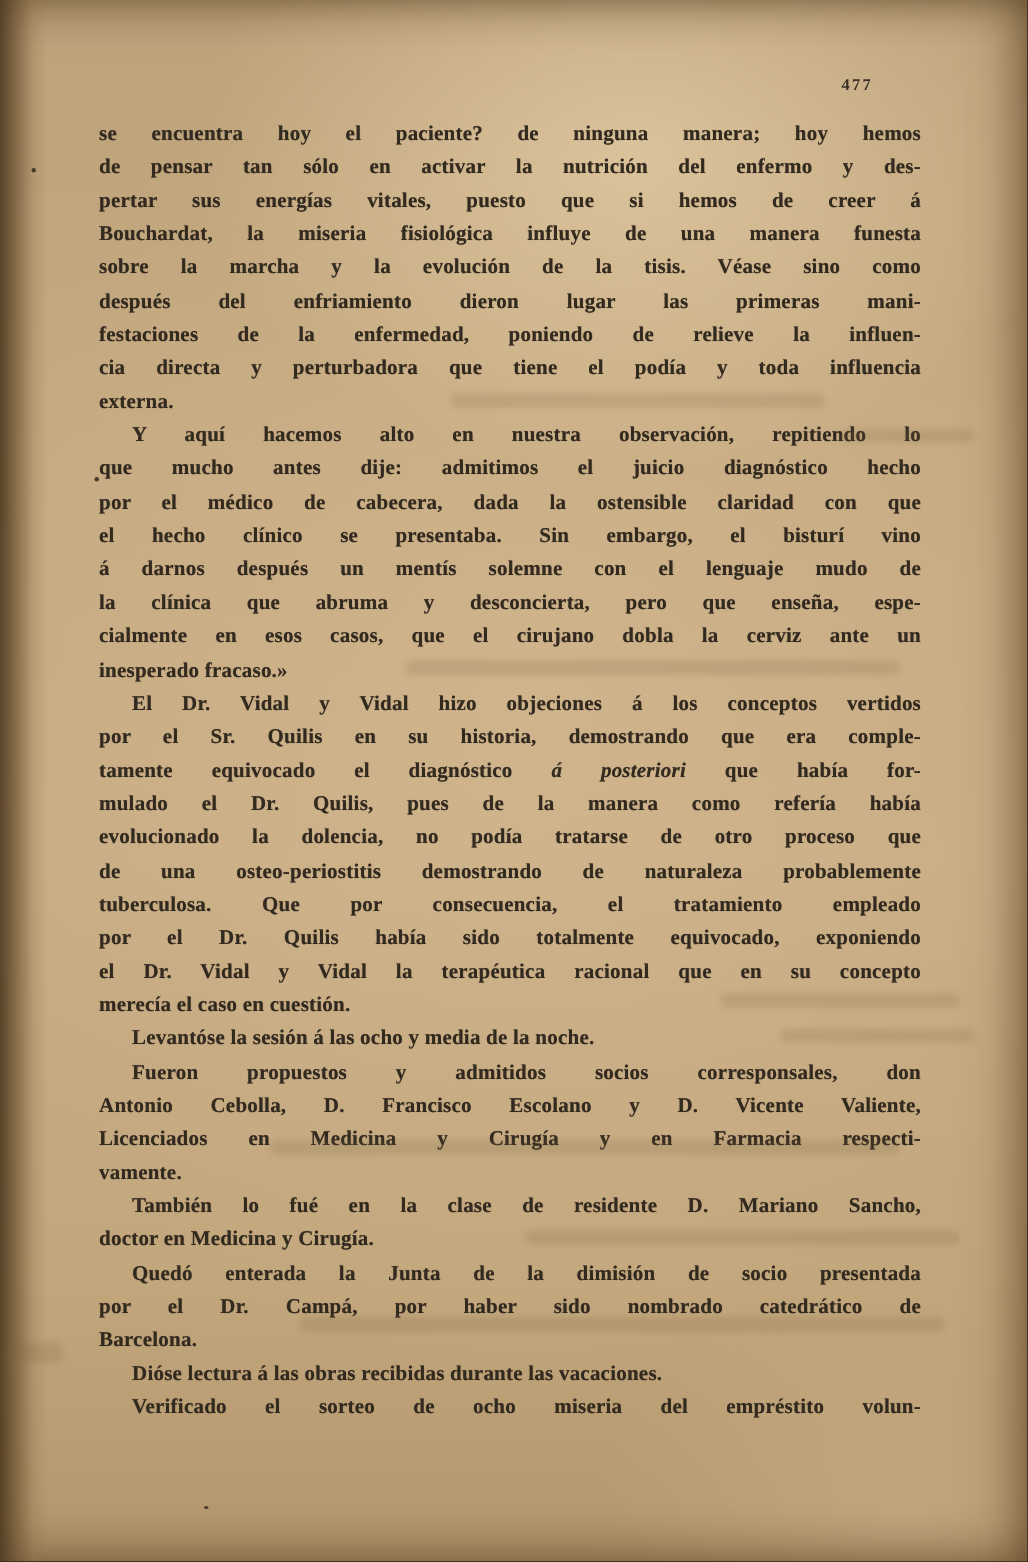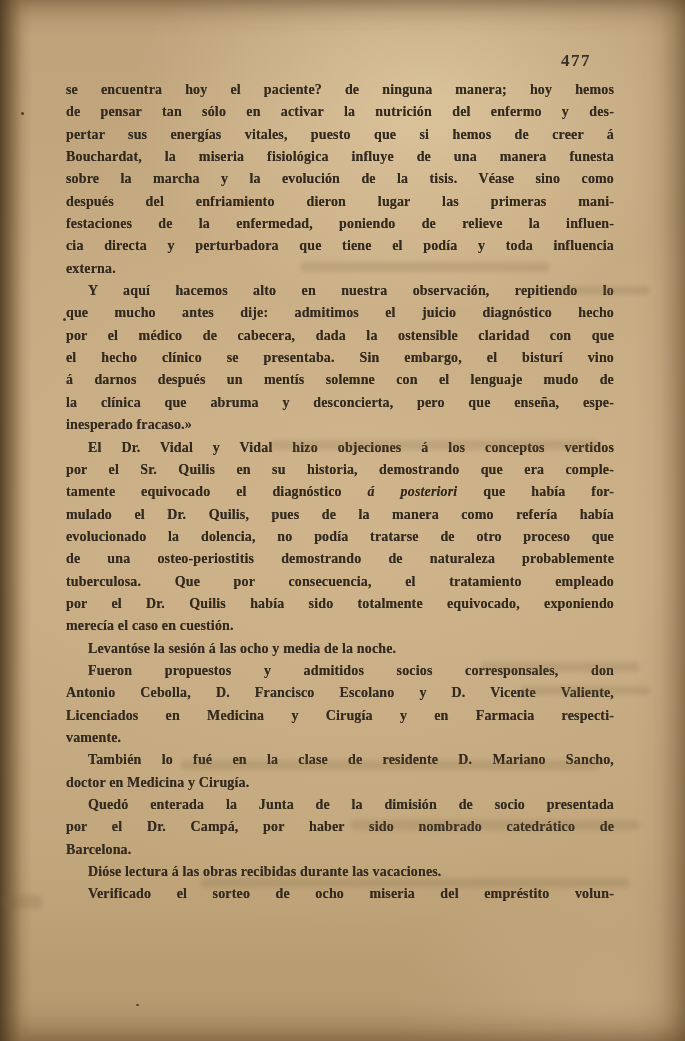--- a/index.html
+++ b/index.html
@@ -15,21 +15,21 @@
       inset 0 14px 28px -12px rgba(70,45,18,0.5),
       inset 0 -16px 32px -12px rgba(70,45,18,0.45),
       inset -20px 0 36px -14px rgba(70,45,18,0.5);
   }
   .gutter {
     position:absolute; left:0; top:0; bottom:0; width:32px;
     background:linear-gradient(90deg, rgba(78,57,32,0.88), rgba(108,82,50,0.6) 38%, rgba(140,110,70,0.28) 68%, rgba(140,110,70,0));
   }
   .pagenum {
     position:absolute; top:51px; left:561px;
-    font-size:17px; font-weight:700; color:#3a3027; letter-spacing:1.5px;text-align:center;
+    font-size:11px; font-weight:700; color:#3a3027; letter-spacing:1.5px;text-align:center;
   }
   .text {
     position:absolute; left:66px; top:79px; width:548px;
     color:#32291f; font-size:14px; font-weight:700; letter-spacing:0.15px;
     text-shadow:0 0 0.5px rgba(50,41,31,0.55);
   }
   .line { height:22.35px; line-height:22.35px; text-align:left; }
   .line.j { text-align:justify; text-align-last:justify; }
   .line.ind { padding-left:22px; }
   .line em { }
@@ -57,29 +57,31 @@
       <div class="line j">después del enfriamiento dieron lugar las primeras mani-</div>
       <div class="line j">festaciones de la enfermedad, poniendo de relieve la influen-</div>
       <div class="line j">cia directa y perturbadora que tiene el podía y toda influencia</div>
       <div class="line">externa.</div>
       <div class="line j ind">Y aquí hacemos alto en nuestra observación, repitiendo lo</div>
       <div class="line j">que mucho antes dije: admitimos el juicio diagnóstico hecho</div>
       <div class="line j">por el médico de cabecera, dada la ostensible claridad con que</div>
       <div class="line j">el hecho clínico se presentaba. Sin embargo, el bisturí vino</div>
       <div class="line j">á darnos después un mentís solemne con el lenguaje mudo de</div>
       <div class="line j">la clínica que abruma y desconcierta, pero que enseña, espe-</div>
+      <div class="line j">cialmente en esos casos, que el cirujano dobla la cerviz ante un</div>
       <div class="line">inesperado fracaso.»</div>
       <div class="line j ind">El Dr. Vidal y Vidal hizo objeciones á los conceptos vertidos</div>
       <div class="line j">por el Sr. Quilis en su historia, demostrando que era comple-</div>
       <div class="line j">tamente equivocado el diagnóstico <em>á posteriori</em> que había for-</div>
       <div class="line j">mulado el Dr. Quilis, pues de la manera como refería había</div>
       <div class="line j">evolucionado la dolencia, no podía tratarse de otro proceso que</div>
       <div class="line j">de una osteo-periostitis demostrando de naturaleza probablemente</div>
       <div class="line j">tuberculosa. Que por consecuencia, el tratamiento empleado</div>
       <div class="line j">por el Dr. Quilis había sido totalmente equivocado, exponiendo</div>
+      <div class="line j">el Dr. Vidal y Vidal la terapéutica racional que en su concepto</div>
       <div class="line">merecía el caso en cuestión.</div>
       <div class="line ind">Levantóse la sesión á las ocho y media de la noche.</div>
       <div class="line j ind">Fueron propuestos y admitidos socios corresponsales, don</div>
       <div class="line j">Antonio Cebolla, D. Francisco Escolano y D. Vicente Valiente,</div>
       <div class="line j">Licenciados en Medicina y Cirugía y en Farmacia respecti-</div>
       <div class="line">vamente.</div>
       <div class="line j ind">También lo fué en la clase de residente D. Mariano Sancho,</div>
       <div class="line">doctor en Medicina y Cirugía.</div>
       <div class="line j ind">Quedó enterada la Junta de la dimisión de socio presentada</div>
       <div class="line j">por el Dr. Campá, por haber sido nombrado catedrático de</div>

